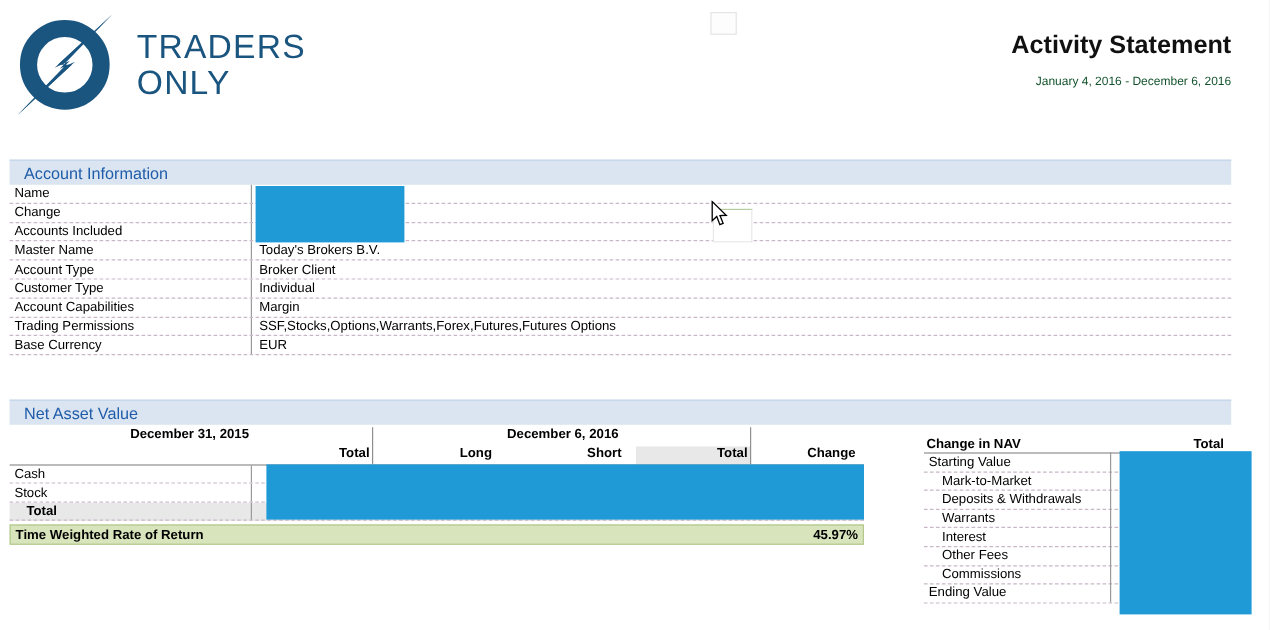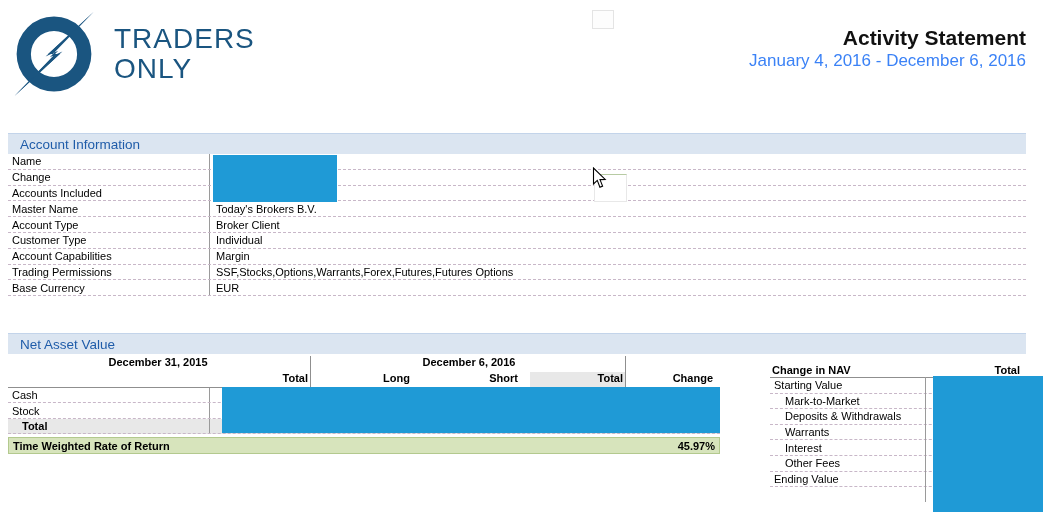--- a/index.html
+++ b/index.html
@@ -11,21 +11,21 @@
 
   
   .logo-wrap { position:absolute; left:12px; top:12px; display:flex; align-items:center; }
   .logo-mark { width:84px; height:84px; }
   .brand-text { margin-left:18px; color:#1a5580; line-height:1; }
   .brand-line1 { font-size:28px; letter-spacing:1px; }
   .brand-line2 { font-size:28px; letter-spacing:1px; margin-top:2px; }
 
   .title-block { position:absolute; right:32px; top:26px; text-align:right; }
   .report-title { font-size:21px; font-weight:bold; color:#111; }
-  .report-range { font-size:17px; color:#3b82f6; margin-top:1px; }
+  .report-range { font-size:10px; color:#14532d; margin-top:13px; }
 
   .faint-box { position:absolute; left:592px; top:10px; width:20px; height:17px;
     background:#fdfdfd; border:1px solid #e4e4e4; }
 
   
   .section { position:absolute; left:8px; width:1018px; }
   .section-bar {
     height:21px; background:#dbe5f1; border-top:1px solid #c3d4ea;
     color:#1f5ca9; font-size:13.5px; padding:3px 0 0 12px; box-sizing:border-box;
   }
@@ -199,20 +199,21 @@
       <div class="change-head">
         <span>Change in NAV</span>
         <span>Total</span>
       </div>
       <div class="change-row">Starting Value</div>
       <div class="change-row indent">Mark-to-Market</div>
       <div class="change-row indent">Deposits &amp; Withdrawals</div>
       <div class="change-row indent">Warrants</div>
       <div class="change-row indent">Interest</div>
       <div class="change-row indent">Other Fees</div>
+      <div class="change-row indent">Commissions</div>
       <div class="change-row">Ending Value</div>
       <div class="change-vline"></div>
     </div>
 
     <div class="redaction change-redaction"></div>
   </div>
 
 </div>
 
 </body></html>

